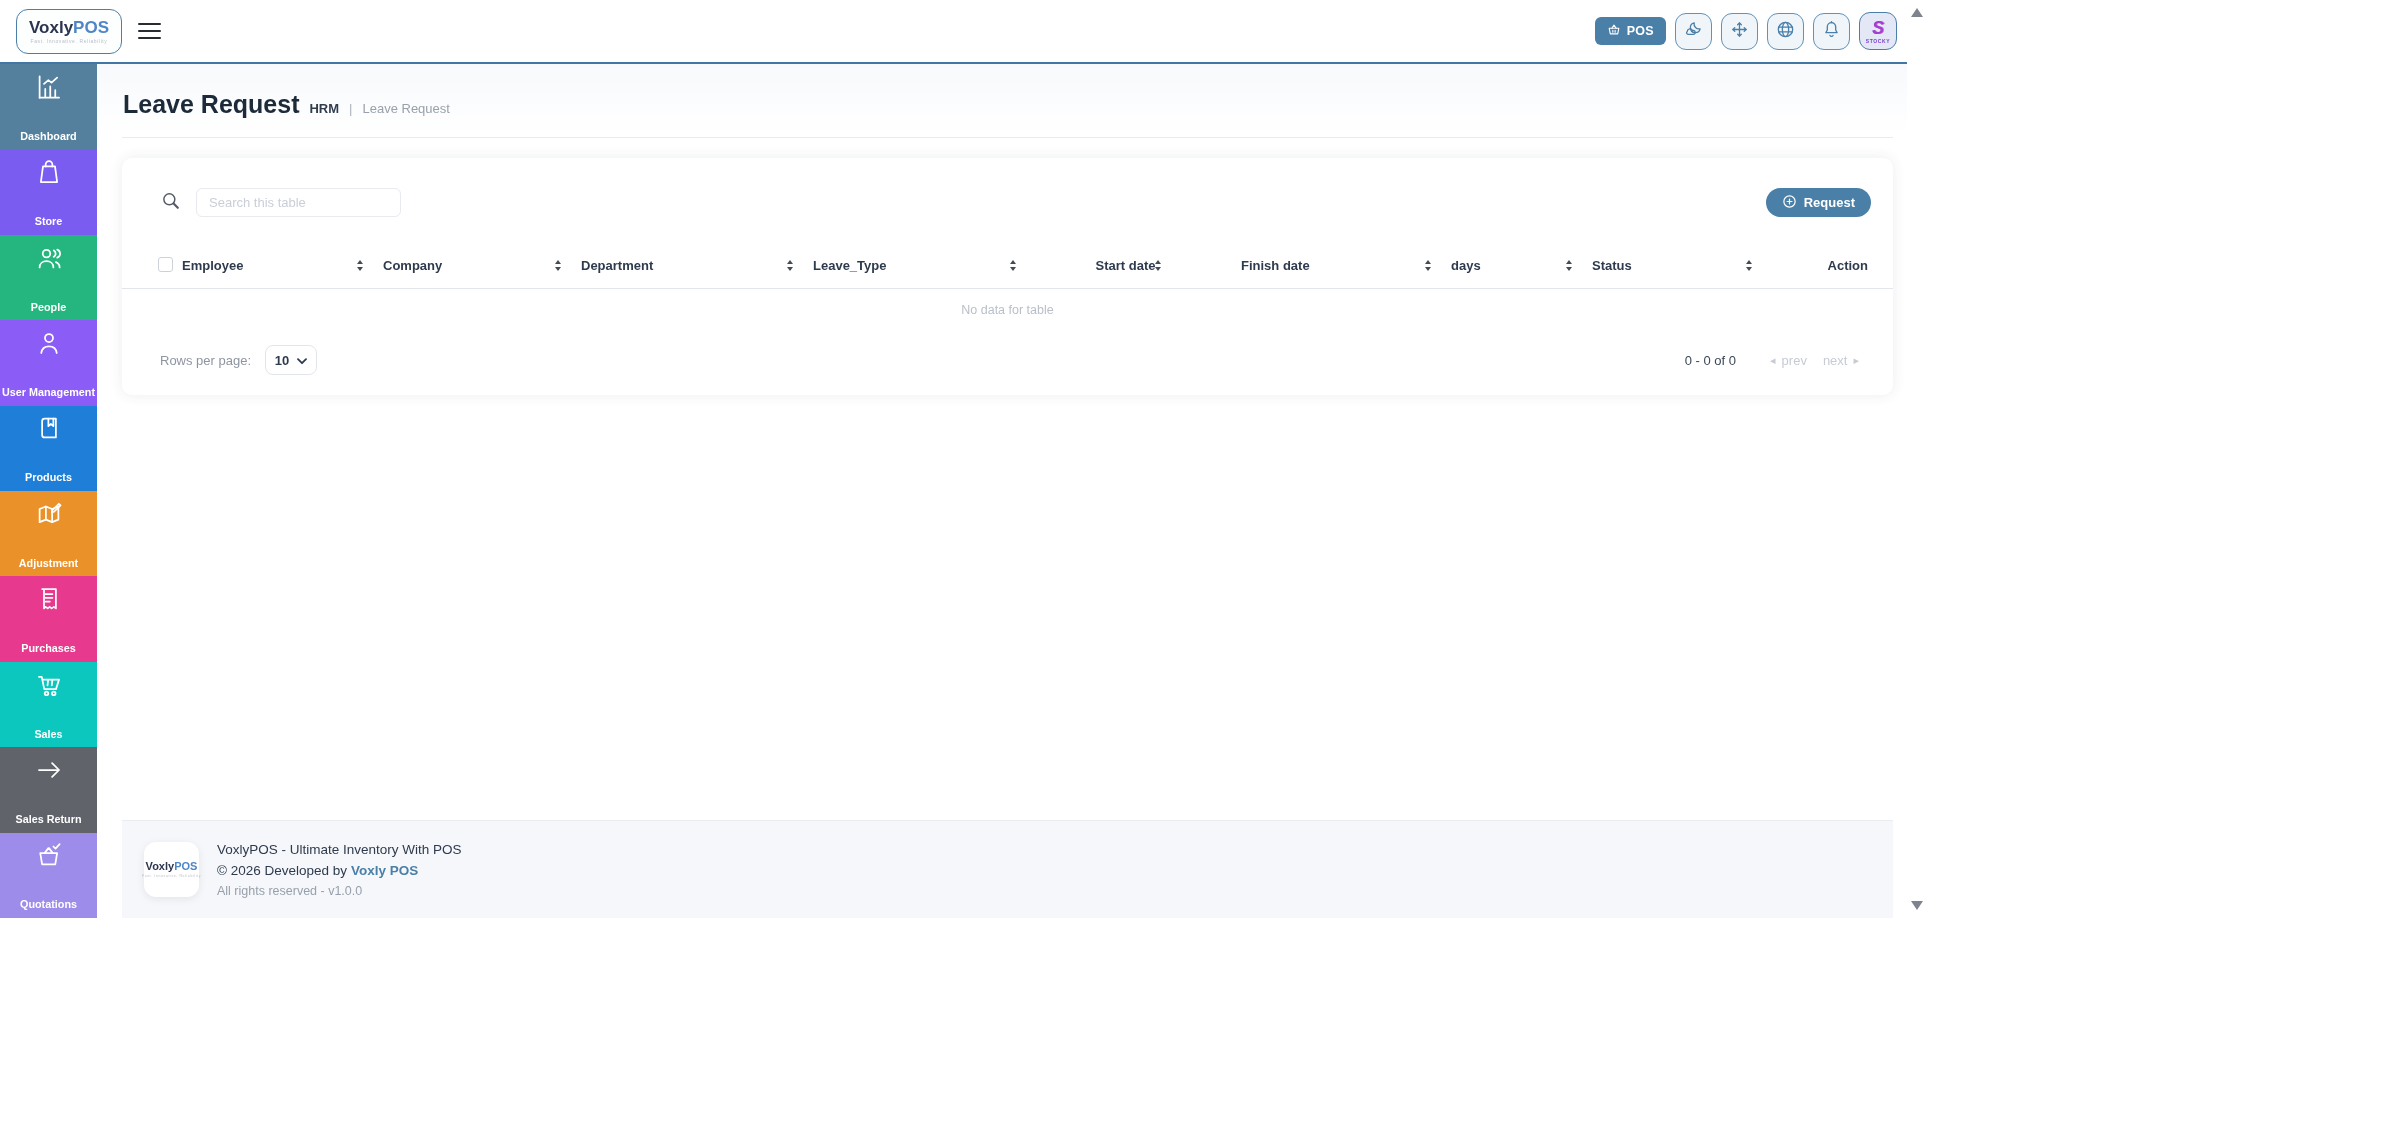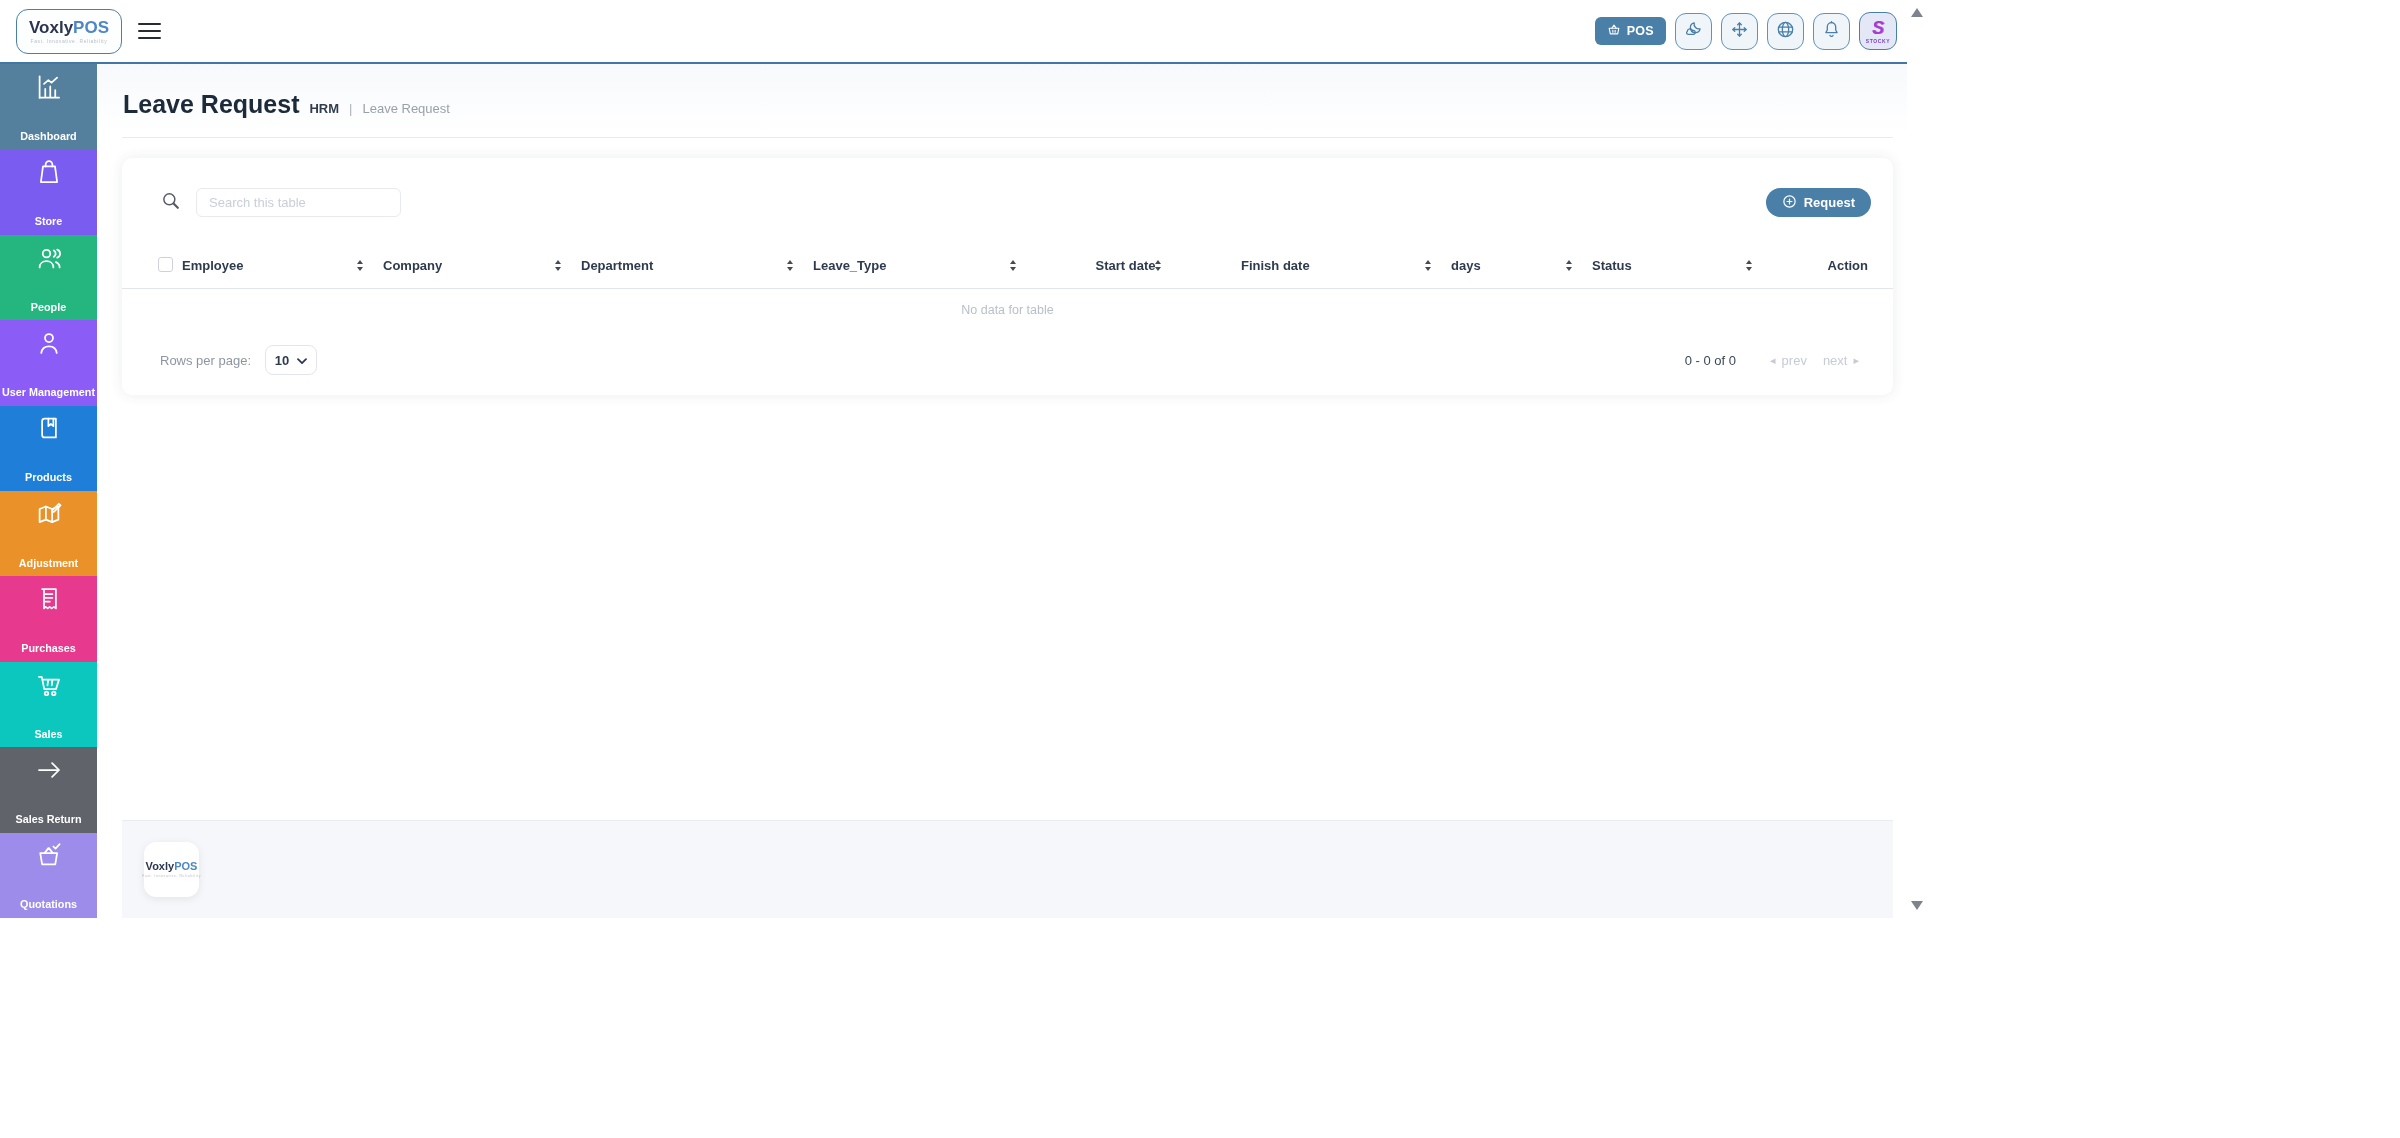--- a/index.html
+++ b/index.html
@@ -397,18 +397,25 @@
           </span>
         </div>
       </div>
     </section>
 
     <footer class="footer">
       <div class="foot-logo">
         <div class="brand-name"><span>Voxly</span><span class="pos">POS</span></div>
         <div class="brand-tagline">Fast. Innovative. Reliability</div>
       </div>
+      <div class="foot-lines">
+        <div class="f1">VoxlyPOS - Ultimate Inventory With POS</div>
+        <div class="f2">
+          <span>© 2026 Developed by</span><a>Voxly POS</a>
+        </div>
+        <div class="f3">All rights reserved - v1.0.0</div>
+      </div>
     </footer>
   </main>
 
   <div class="scroll-up"></div>
   <div class="scroll-down"></div>
 </div>
 
 </body></html>

